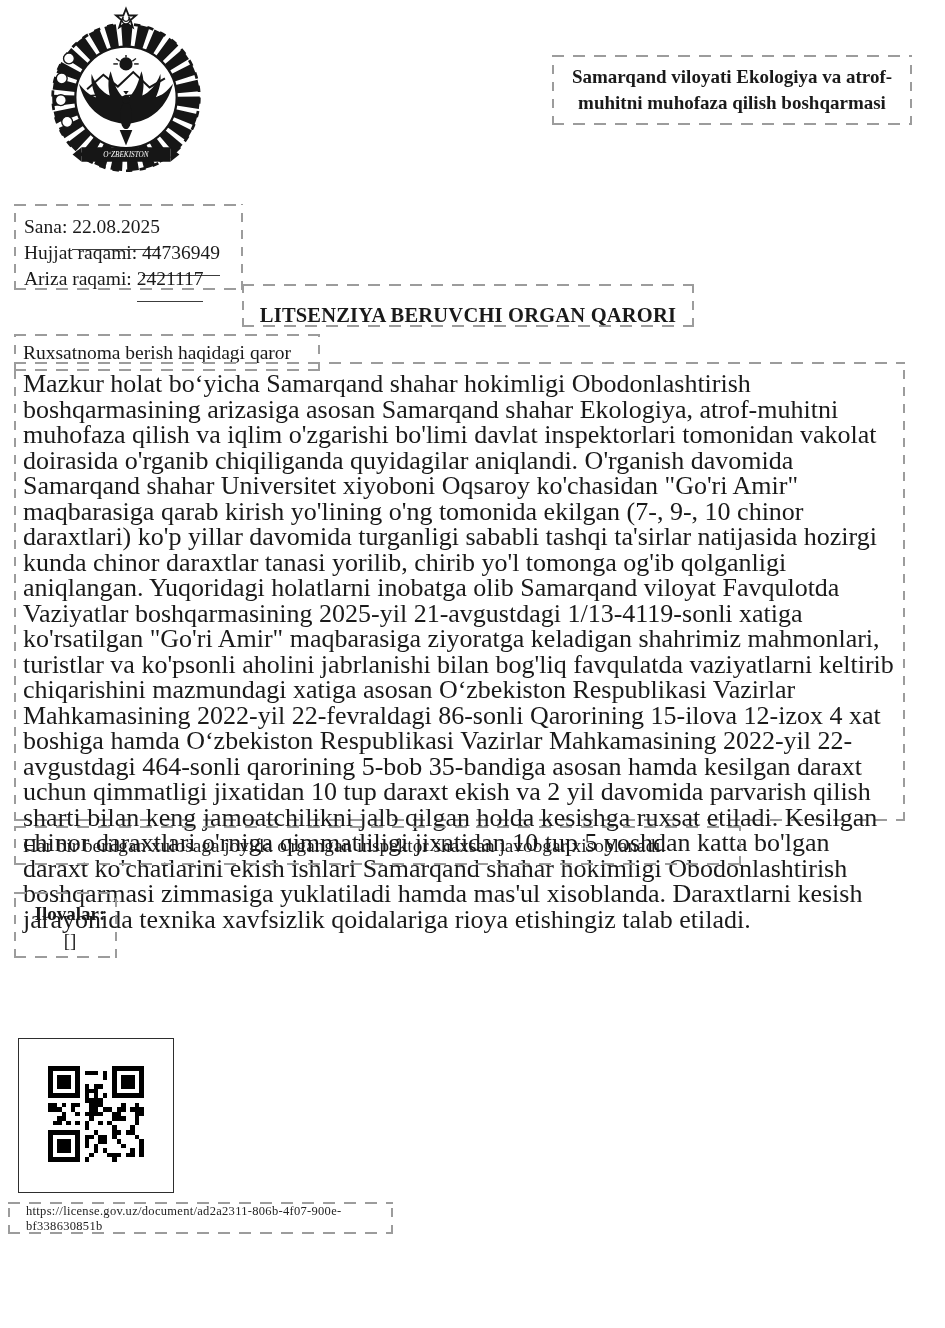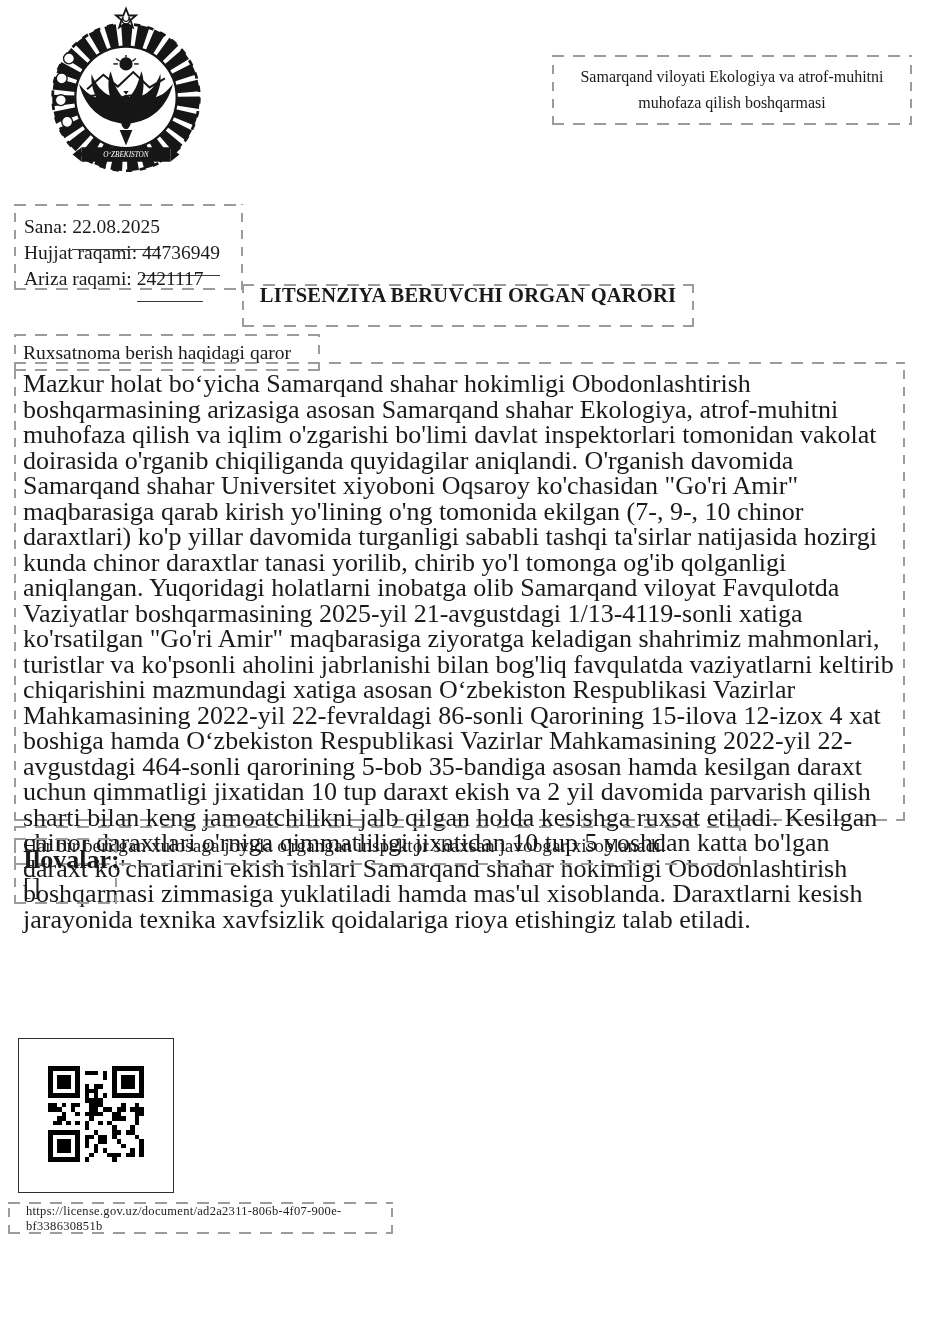--- a/index.html
+++ b/index.html
@@ -16,49 +16,49 @@
       repeating-linear-gradient(90deg,var(--dc) 0 12px,transparent 12px 21px),
       repeating-linear-gradient(0deg,var(--dc) 0 9px,transparent 9px 17px),
       repeating-linear-gradient(0deg,var(--dc) 0 9px,transparent 9px 17px);
     background-size:100% 2px,100% 2px,2px 100%,2px 100%;
     background-position:0 0,0 100%,0 0,100% 0;
     background-repeat:no-repeat;
   }
   .org-box{
     left:552px;top:55px;width:360px;height:70px;
     display:flex;align-items:center;justify-content:flex-end;text-align:center;
-    font-size:16px;line-height:26px;padding:0 10px;box-sizing:border-box;
+    font-size:19px;line-height:26px;padding:0 10px;box-sizing:border-box;font-weight:bold;
   }
   .emblem{left:36px;top:6px;width:180px;height:172px;font-style:italic;}
   .meta-box{
     left:14px;top:204px;width:229px;height:86px;box-sizing:border-box;
     padding:10px 0 0 10px;font-size:19.5px;line-height:26px;
   }
   .meta-row{white-space:nowrap;}
   .uline{border-bottom:1.4px solid #3c3c3c;padding-bottom:12px;}
   .title-box{
     left:242px;top:284px;width:452px;height:43px;box-sizing:border-box;
-    display:flex;align-items:flex-start;justify-content:center;
+    display:flex;align-items:flex-end;justify-content:center;
     font-size:20.5px;font-weight:bold;letter-spacing:.2px;
   }
   .subtitle-box{
     left:14px;top:322px;width:306px;height:37px;box-sizing:border-box;
     display:flex;align-items:center;padding-left:9px;font-size:19.5px;margin-top:12px;
   }
   .body-box{
     left:14px;top:362px;width:891px;height:459px;box-sizing:border-box;
     padding:9px 10px 0 9px;font-size:26px;line-height:25.5px;text-align:left;
   }
   .inspector-box{
     left:14px;top:826px;width:727px;height:39px;box-sizing:border-box;
     display:flex;align-items:center;padding-left:9px;font-size:19.3px;font-family:Liberation Serif, serif;
   }
   .attach-box{
-    left:14px;top:838px;width:103px;height:66px;box-sizing:border-box;
-    padding:8px 0 0 9px;font-size:26px;line-height:27px;
+    left:14px;top:892px;width:103px;height:66px;box-sizing:border-box;
+    padding:8px 0 0 9px;font-size:19px;line-height:27px;text-align:center;
   }
   .attach-label{font-weight:bold;}
   .qr-box{
     left:18px;top:1038px;width:156px;height:155px;border:1.5px solid #2e2e2e;
     box-sizing:border-box;display:flex;align-items:center;justify-content:center;
     background:#fff;
   }
   .url-box{
     left:8px;top:1202px;width:385px;height:32px;box-sizing:border-box;
     display:flex;align-items:flex-end;padding-left:18px;

